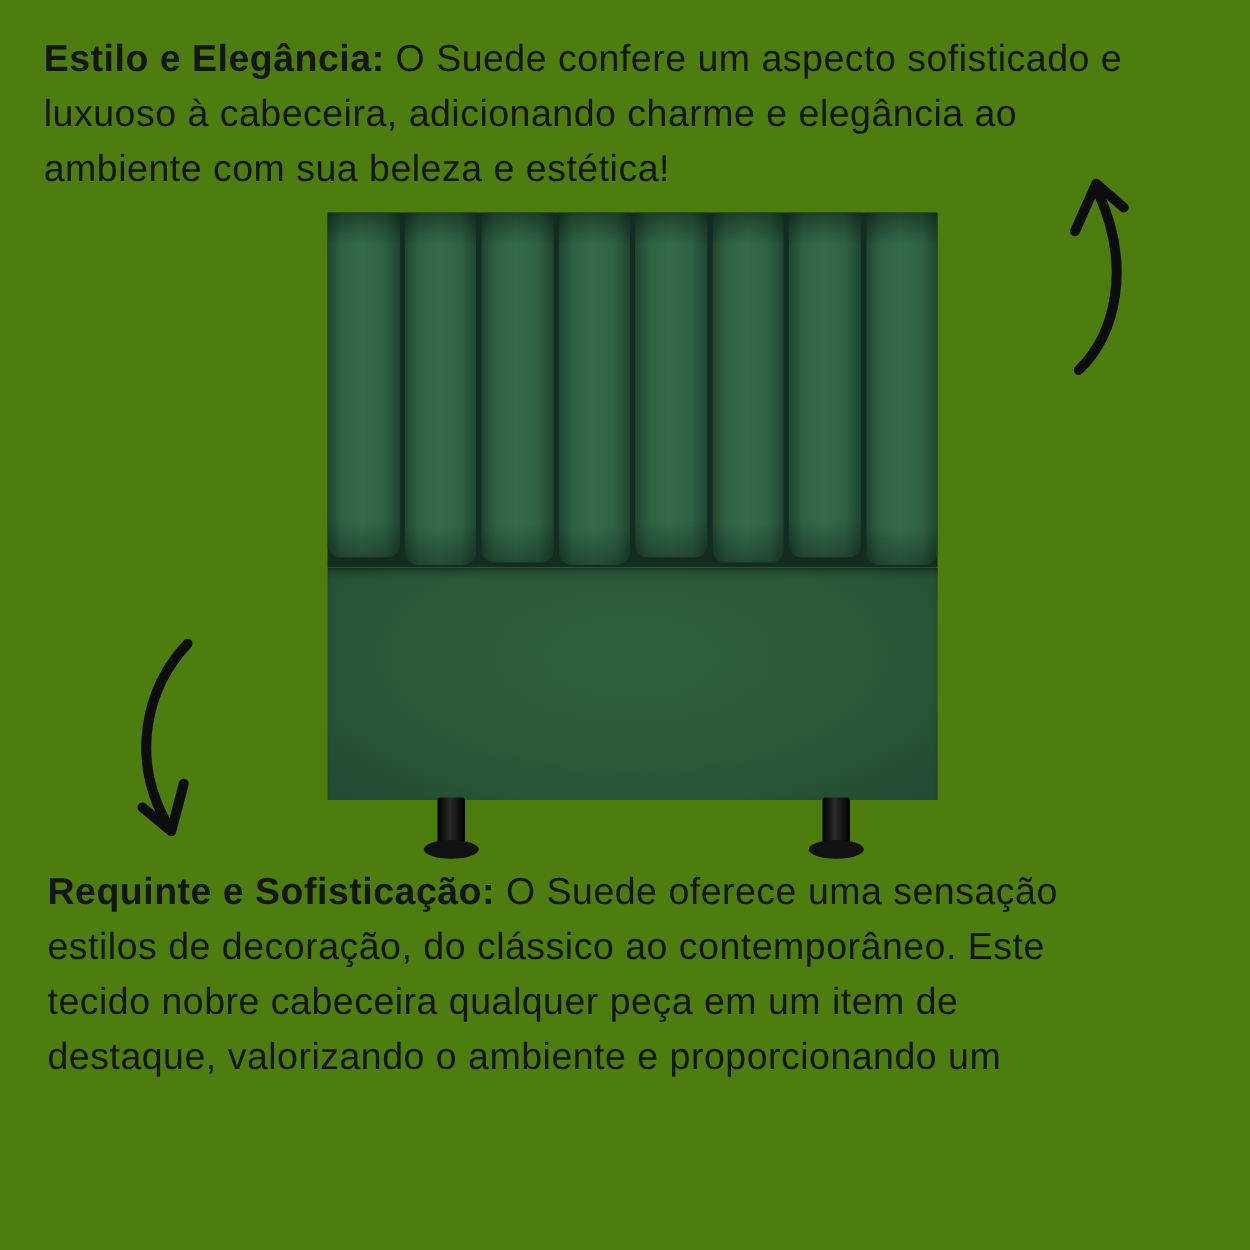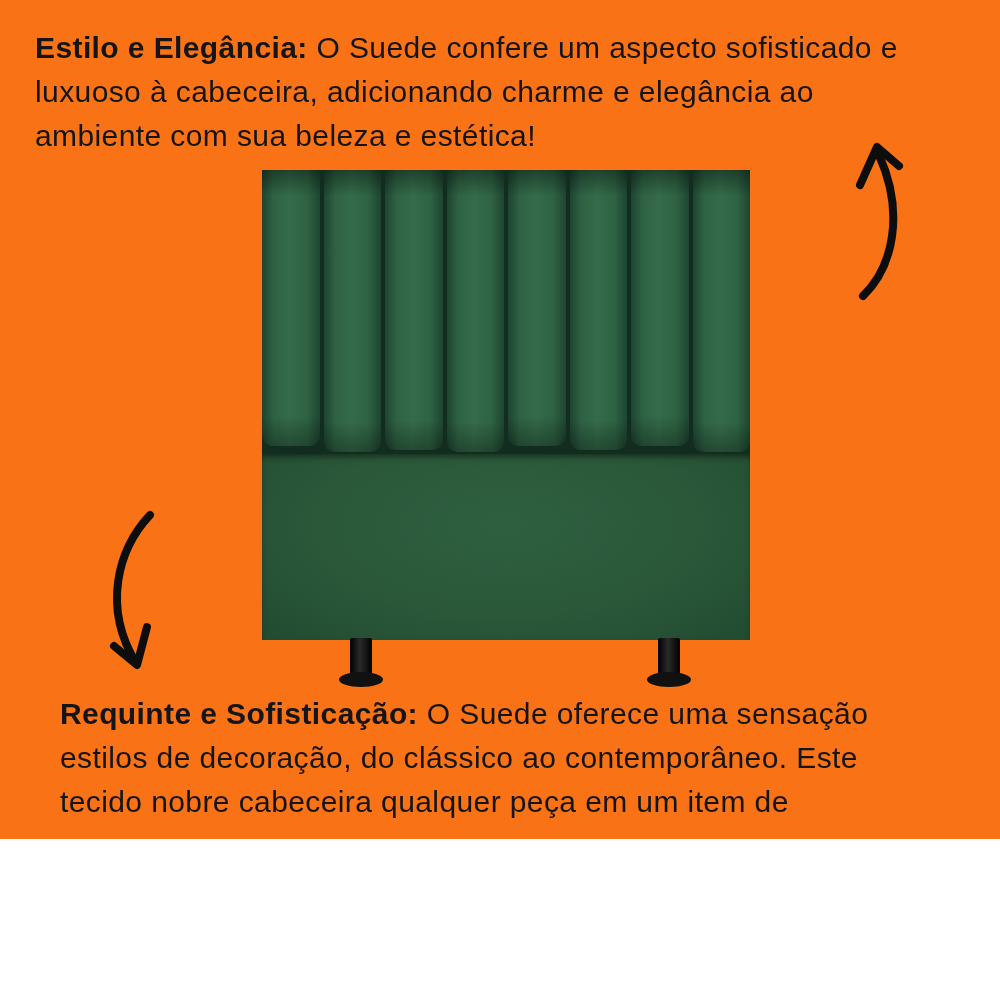--- a/index.html
+++ b/index.html
@@ -1,24 +1,24 @@
 <!DOCTYPE html>
 <html style="--text-color: #151515; --panel-light: #346b49; --panel-mid: #2e6243; --panel-shadow: #1e4530; --gap: #122c1f; --skirt-light: #2e6040; --skirt: #2a5839; --skirt-dark: #224b31; --leg: #111111;"><head>
 <meta charset="utf-8">
 <style>
   html,body{margin:0;padding:0;background:#ffffff;}
   .canvas{
-    position:relative;width:1000px;height:839px;background:#f97316;overflow:hidden;
+    position:relative;width:1000px;height:1000px;background:#4d7c0f;overflow:hidden;
     font-family:"Liberation Sans","DejaVu Sans",sans-serif;color:var(--text-color,#151515);
   }
   
   .para{position:absolute;font-size:30px;line-height:44px;letter-spacing:.4px;white-space:nowrap;}
   .para .lead{font-weight:700;}
   .para-top{left:35px;top:26px;}
-  .para-bottom{left:60px;top:692px;}
+  .para-bottom{left:38px;top:692px;}
   .para .pline{display:block;}
   
   .headboard{position:absolute;left:262px;top:170px;width:488px;height:470px;}
   .channel-panels{
     position:absolute;left:0;top:0;width:100%;height:284px;
     background:var(--gap,#122c1f);
     display:flex;gap:4px;align-items:flex-start;
   }
   .channel{
     flex:1 1 0;height:276px;
@@ -93,15 +93,16 @@
     <svg width="78" height="178" viewBox="0 0 78 178" fill="none" xmlns="http://www.w3.org/2000/svg">
       <path class="arrow-stroke" d="M 62 12 C 30 46 14 104 48 160" stroke="#0d0d0d" stroke-width="8" stroke-linecap="round" fill="none"></path>
       <path class="arrow-stroke" d="M 26 143 L 49 162 L 59 124" stroke="#0d0d0d" stroke-width="8" stroke-linecap="round" stroke-linejoin="round" fill="none"></path>
     </svg>
   </div>
 
   <div class="para para-bottom">
     <span class="pline"><b class="lead">Requinte e Sofisticação:</b><span> O Suede oferece uma sensação</span></span>
     <span class="pline">estilos de decoração, do clássico ao contemporâneo. Este</span>
     <span class="pline">tecido nobre cabeceira qualquer peça em um item de</span>
+    <span class="pline">destaque, valorizando o ambiente e proporcionando um</span>
   </div>
 
 </div>
 
 </body></html>

